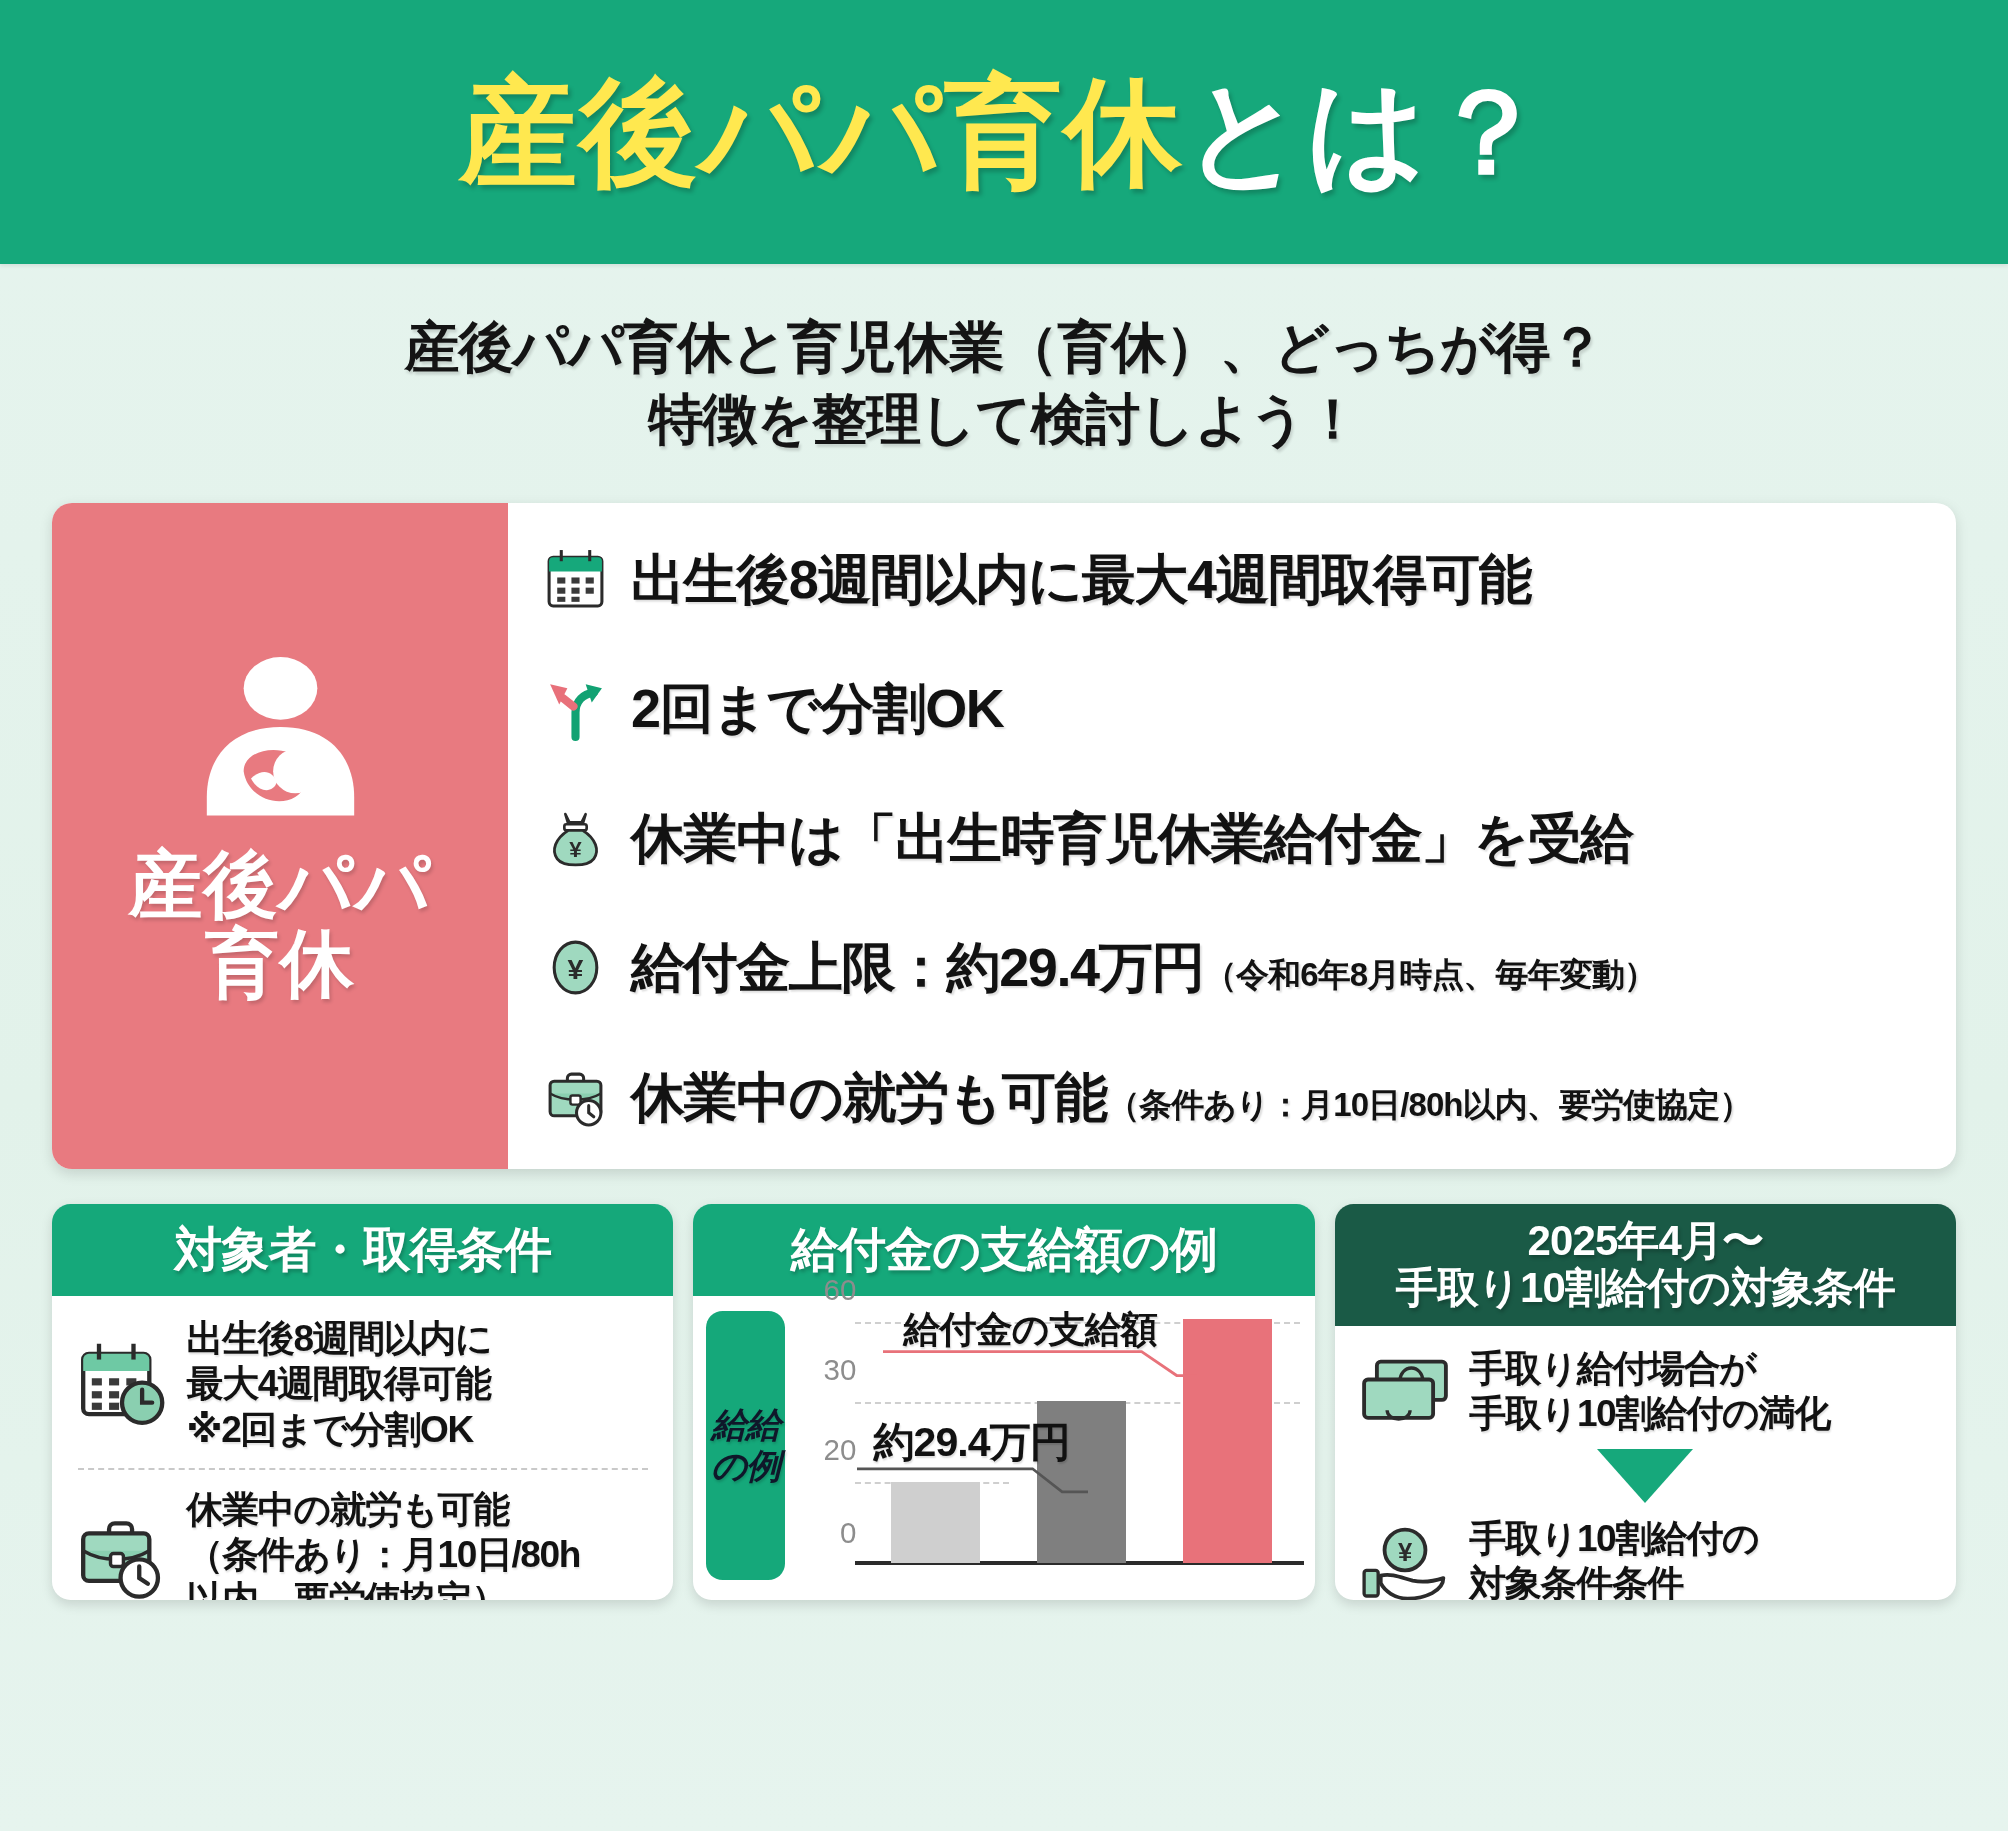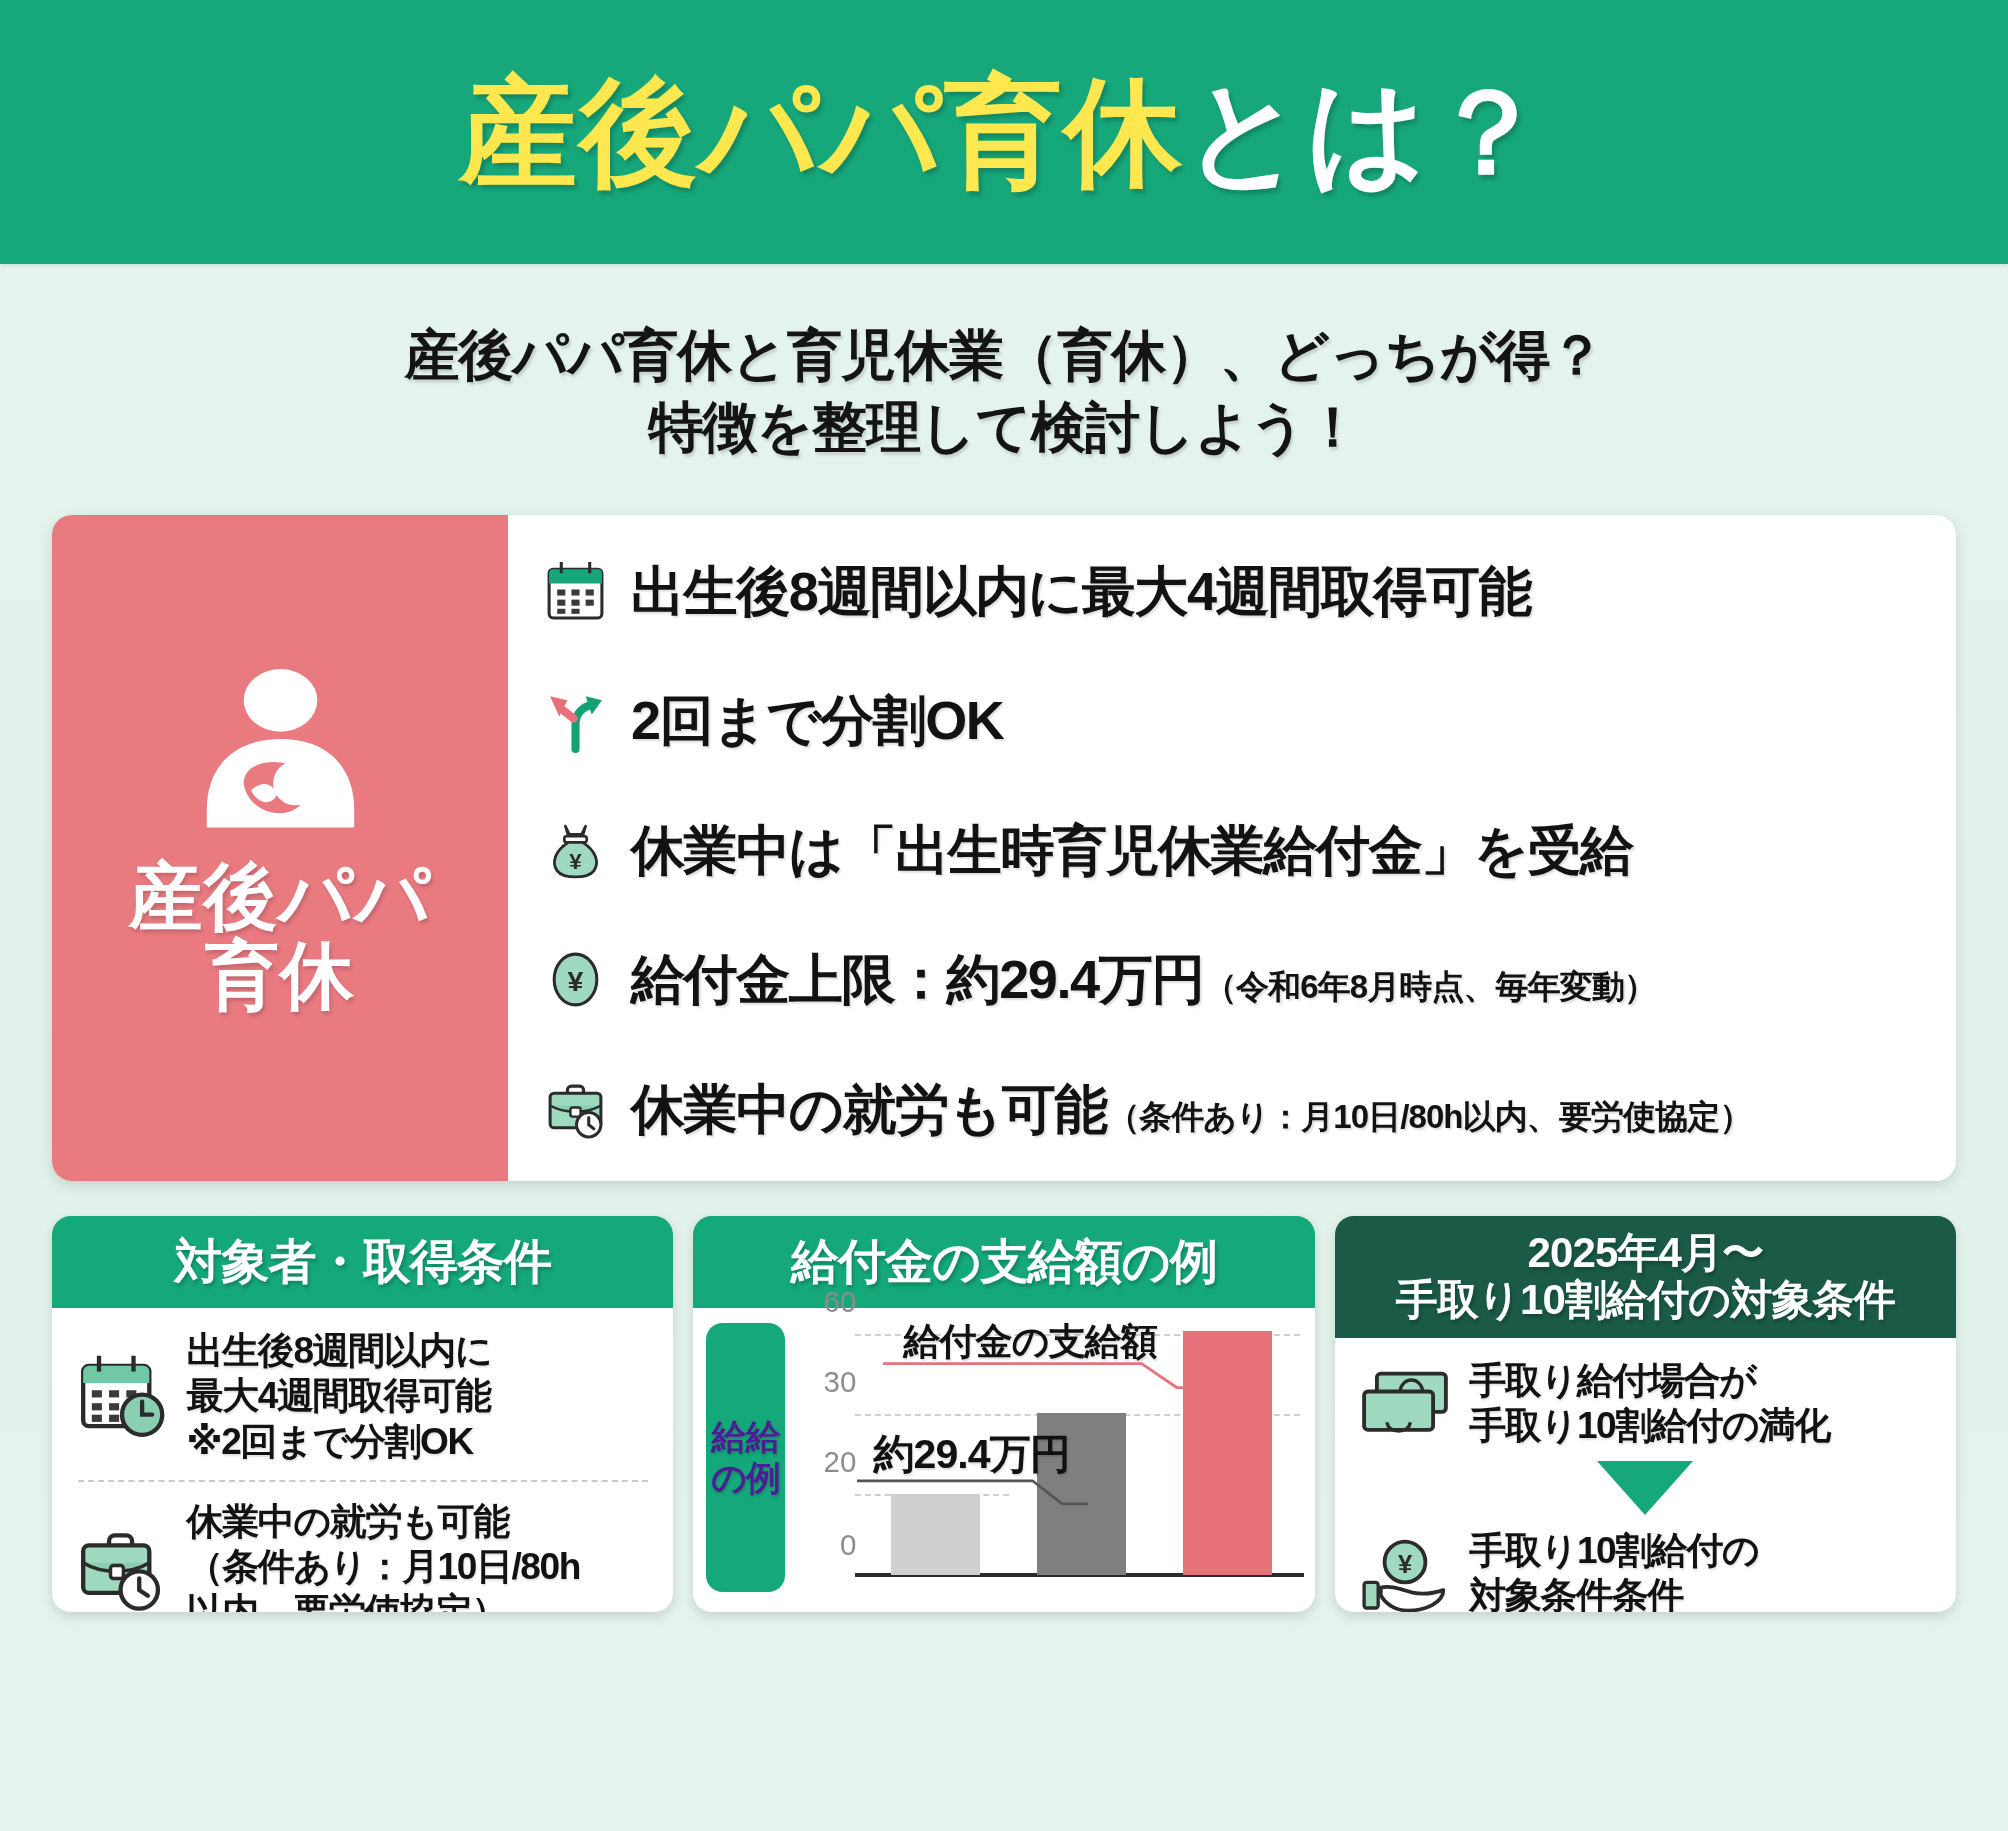--- a/index.html
+++ b/index.html
@@ -35,23 +35,22 @@
     letter-spacing: 1.8px;
     line-height: 1;
     white-space: nowrap;
     text-shadow: 2.8px 3.7px 4.6px rgba(0,0,0,0.20);
   }
   .ht-yellow { color: #ffe84f; }
   .ht-white  { color: #ffffff; }
 
   
   .subtitle-wrap {
-    padding: 60px 0 22px 0;
+    padding: 48px 0 22px 0;
     text-align: center;
-    font-family: Liberation Mono, monospace;
   }
   .subtitle-line {
     font-size: 55px;
     font-weight: 900;
     color: #141414;
     line-height: 1.30;
     letter-spacing: -0.9px;
     text-shadow: 1.8px 2.8px 2.8px rgba(0,0,0,0.14);
   }
 
@@ -187,27 +186,28 @@
   }
   .chart-pill {
     flex: 0 0 79px;
     width: 79px;
     background: #15a87a;
     border-radius: 16.6px;
     margin: 9.2px 9.2px 13px 9.2px;
     display: flex;
     align-items: center;
     justify-content: center;
-    color: #4c1d95;
+    color: #0f172a;
     font-weight: 900;
     font-size: 35px;
     line-height: 1.18;
     text-align: center;
     letter-spacing: -0.9px;
     text-shadow: 0.9px 1.8px 2.8px rgba(0,0,0,0.18);
+    font-style: italic;
   }
   .plot {
     flex: 1 1 auto;
     position: relative;
     padding-left: 61px;
   }
   .ytick {
     position: absolute;
     left: 8px;
     width: 54px;

